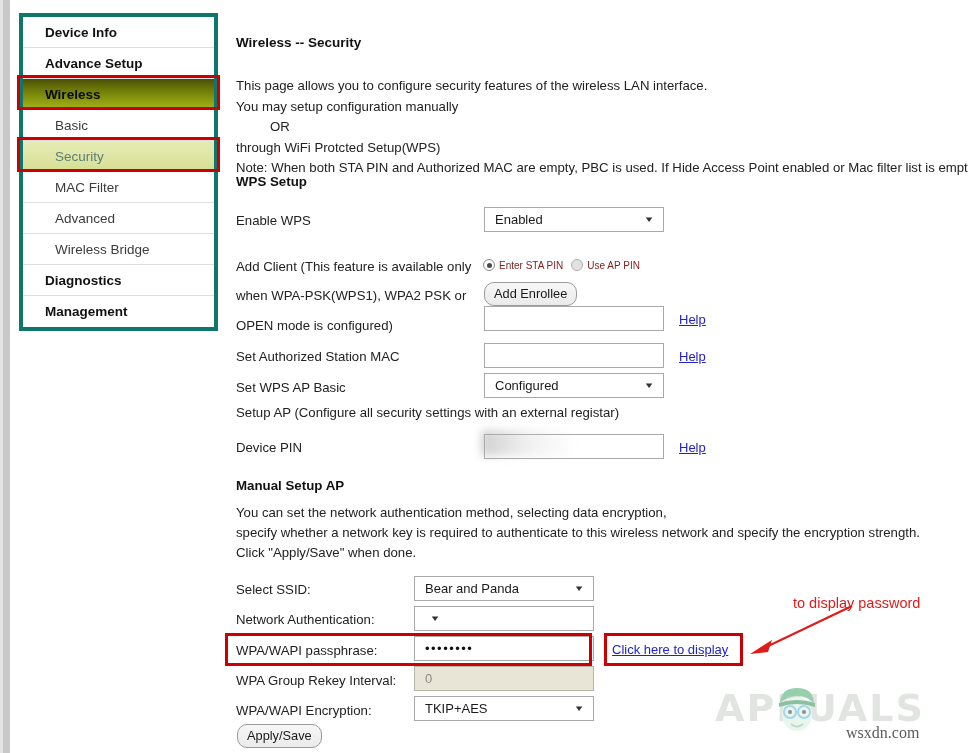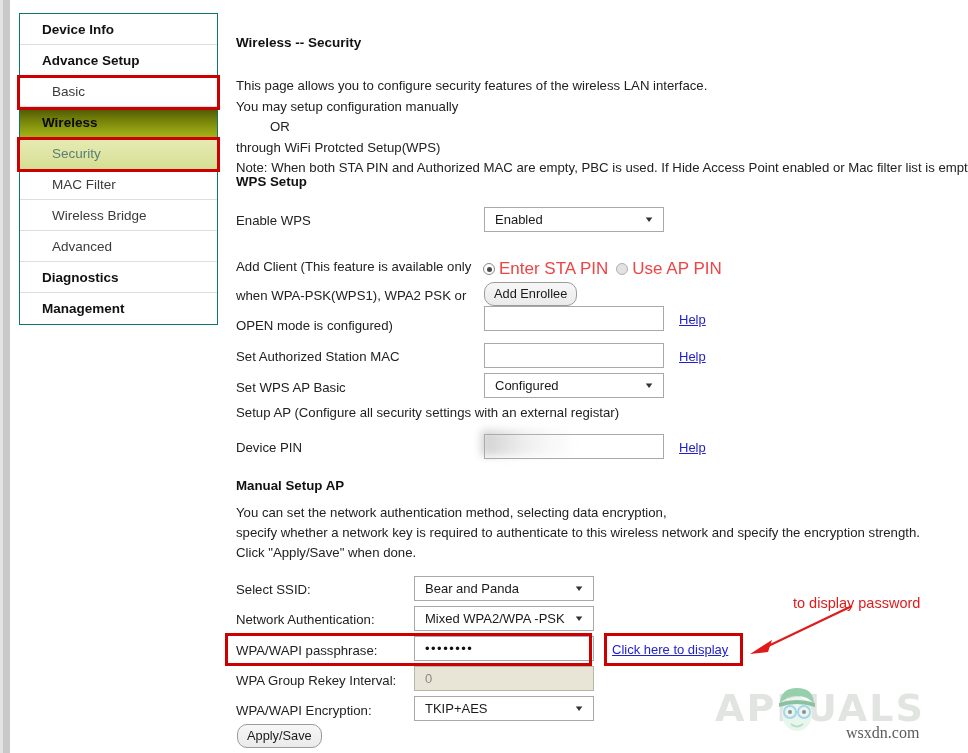--- a/index.html
+++ b/index.html
@@ -27,21 +27,21 @@
     position: absolute; left: 0; top: 0;
     width: 3px; height: 753px;
     background: #e3e3e3;
   }
 
   
   .sidebar {
     position: absolute;
     left: 19px; top: 13px;
     width: 199px;
-    border: 1px solid #0f766e;
+    border: 4px solid #0f766e;
     background: #fff;
   }
   .nav-item {
     height: 31px;
     line-height: 31px;
     border-bottom: 1px solid #dedede;
     font-size: 13.5px;
     color: #1a1a1a;
     white-space: nowrap;
     position: relative;
@@ -156,21 +156,21 @@
 
   .helplink {
     position: absolute;
     font-size: 13px; color: #2222cc;
     text-decoration: underline;
     white-space: nowrap;
   }
 
   .radiowrap {
     position: absolute;
-    font-size: 17px; color: #ef4444;
+    font-size: 10px; color: #7f1d1d;
     white-space: nowrap;
     display: flex; align-items: center;
   }
   .radio {
     display: inline-block;
     width: 12px; height: 12px;
     border-radius: 50%;
     border: 1px solid #8a8a8a;
     background: #fdfdfd;
     margin-right: 4px;
@@ -251,26 +251,26 @@
 
 <div id="page">
 
   <div class="left-strip">
     <div class="left-strip-inner"></div>
   </div>
 
   <div class="sidebar" id="sidebar">
       <div class="nav-item top">Device Info</div>
       <div class="nav-item top">Advance Setup</div>
+      <div class="nav-item top active-dark">Wireless</div>
       <div class="nav-item sub">Basic</div>
-      <div class="nav-item top active-dark">Wireless</div>
       <div class="nav-item sub active-light">Security</div>
       <div class="nav-item sub">MAC Filter</div>
+      <div class="nav-item sub">Advanced</div>
       <div class="nav-item sub">Wireless Bridge</div>
-      <div class="nav-item sub">Advanced</div>
       <div class="nav-item top">Diagnostics</div>
       <div class="nav-item top">Management</div>
     </div>
   <div class="nav-hl" id="hl-wireless"></div>
   <div class="nav-hl" id="hl-security"></div>
 
   <div class="main">
 
     <div class="page-title">Wireless -- Security</div>
 
@@ -329,21 +329,20 @@
     <div class="para" style="top:543px;">Click "Apply/Save" when done.</div>
 
     <div class="lbl" style="left:0; top:582px;">Select SSID:</div>
     <div class="sel" style="left:178px; top:576px; width:180px;">
       <span>Bear and Panda</span>
       <span class="caret">▼</span>
     </div>
 
     <div class="lbl" style="left:0; top:612px;">Network Authentication:</div>
     <div class="sel" style="left:178px; top:606px; width:180px;">
-      <span>Mixed WPA2/WPA -PSK</span>
       <span class="caret">▼</span>
     </div>
 
     <div class="lbl" style="left:0; top:643px;">WPA/WAPI passphrase:</div>
     <div class="txt" style="left:178px; top:636px; width:180px;">
       <span class="dots">••••••••</span>
     </div>
     <div class="helplink" style="left:376px; top:642px;">Click here to display</div>
 
     <div class="lbl" style="left:0; top:673px;">WPA Group Rekey Interval:</div>

